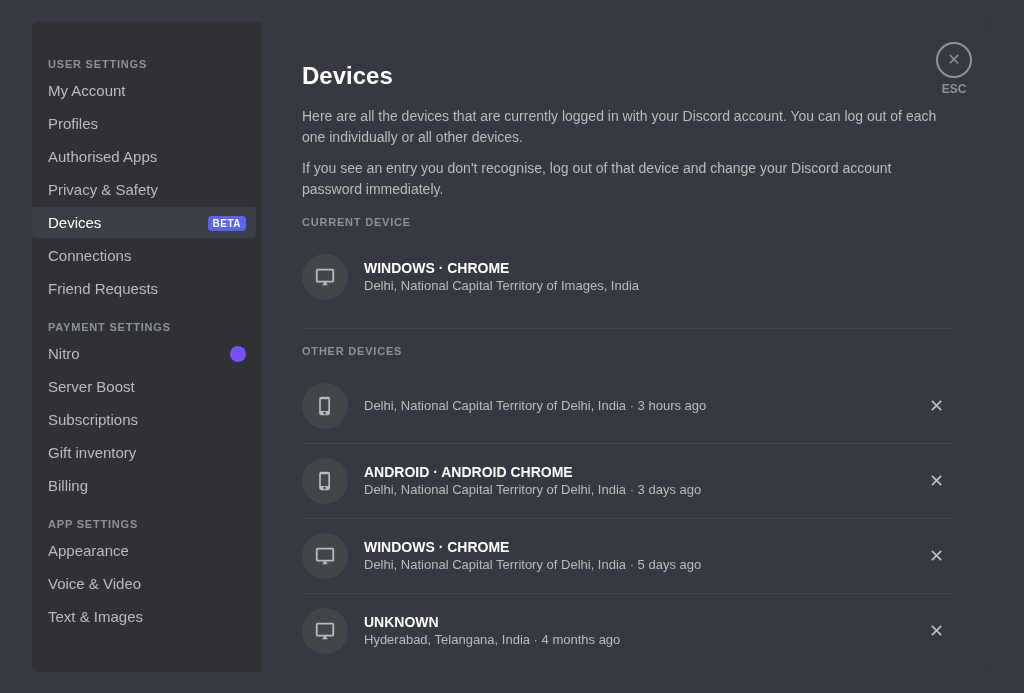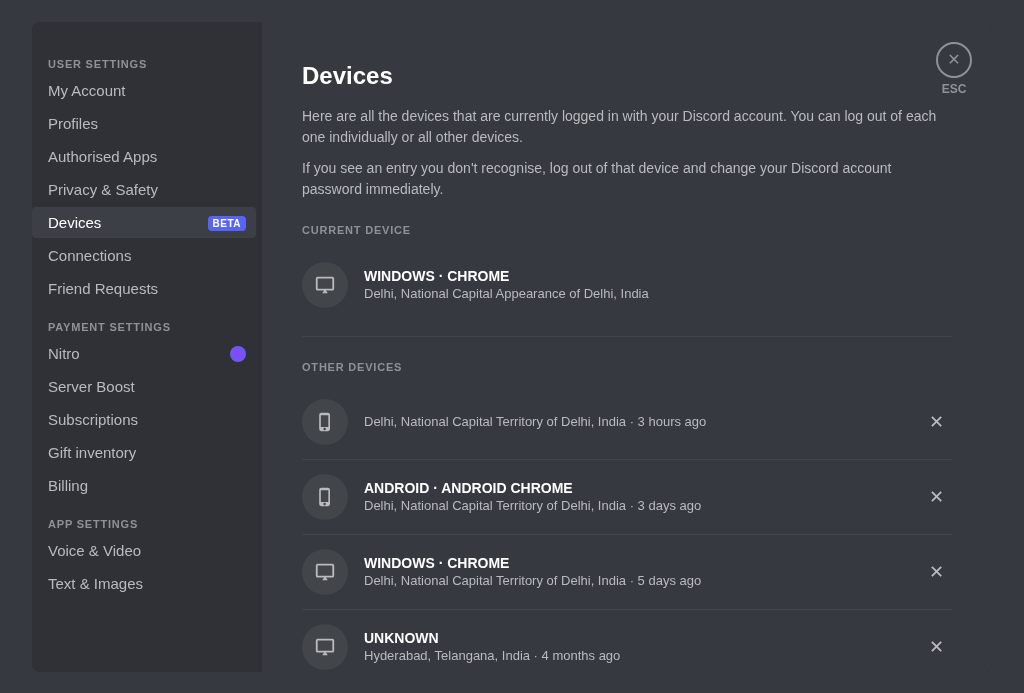--- a/index.html
+++ b/index.html
@@ -98,21 +98,21 @@
       line-height: 1.5;
       margin-bottom: 10px;
       max-width: 680px;
     }
     .section-header {
       color: #8e9297;
       font-size: 11px;
       font-weight: 700;
       letter-spacing: 0.8px;
       text-transform: uppercase;
-      margin: 24px 0 12px 0;
+      margin: 16px 0 12px 0;
     }
     .device-row {
       display: flex;
       align-items: center;
       padding: 14px 0;
       border-bottom: 1px solid #42454a;
       gap: 16px;
     }
     .device-row:last-of-type {
       border-bottom: none;
@@ -226,20 +226,23 @@
         <span class="item-label">Subscriptions</span>
       </div>
       <div class="sidebar-item">
         <span class="item-label">Gift inventory</span>
       </div>
       <div class="sidebar-item">
         <span class="item-label">Billing</span>
       </div>
       <div class="sidebar-section-label">APP SETTINGS</div>
       <div class="sidebar-item">
+        <span class="item-label">Appearance</span>
+      </div>
+      <div class="sidebar-item">
         <span class="item-label">Voice &amp; Video</span>
       </div>
       <div class="sidebar-item">
         <span class="item-label">Text &amp; Images</span>
       </div>
       <div class="sidebar-item"></div>
     </div>
 
   <div class="main-content">
     <h1 class="page-title">Devices</h1>
@@ -250,21 +253,21 @@
 
     <div class="current-device-area">
       <div class="device-row">
         <div class="device-icon-circle">
           <svg width="22" height="22" viewBox="0 0 24 24">
             <path d="M20 3H4a2 2 0 0 0-2 2v11a2 2 0 0 0 2 2h7l-2 3h6l-2-3h7a2 2 0 0 0 2-2V5a2 2 0 0 0-2-2zm0 13H4V5h16v11z"></path>
           </svg>
         </div>
         <div class="device-info">
           <div class="device-name">WINDOWS · CHROME</div>
-          <div class="device-location">Delhi, National Capital Appearance of Delhi, India</div>
+          <div class="device-location">Delhi, National Capital Territory of Images, India</div>
         </div>
       </div>
     </div>
 
     <div class="section-header">OTHER DEVICES</div>
 
     <div id="other-devices-list">
         <div class="device-row">
           <div class="device-icon-circle">
             <svg width="20" height="22" viewBox="0 0 24 24" fill="#b9bbbe">

